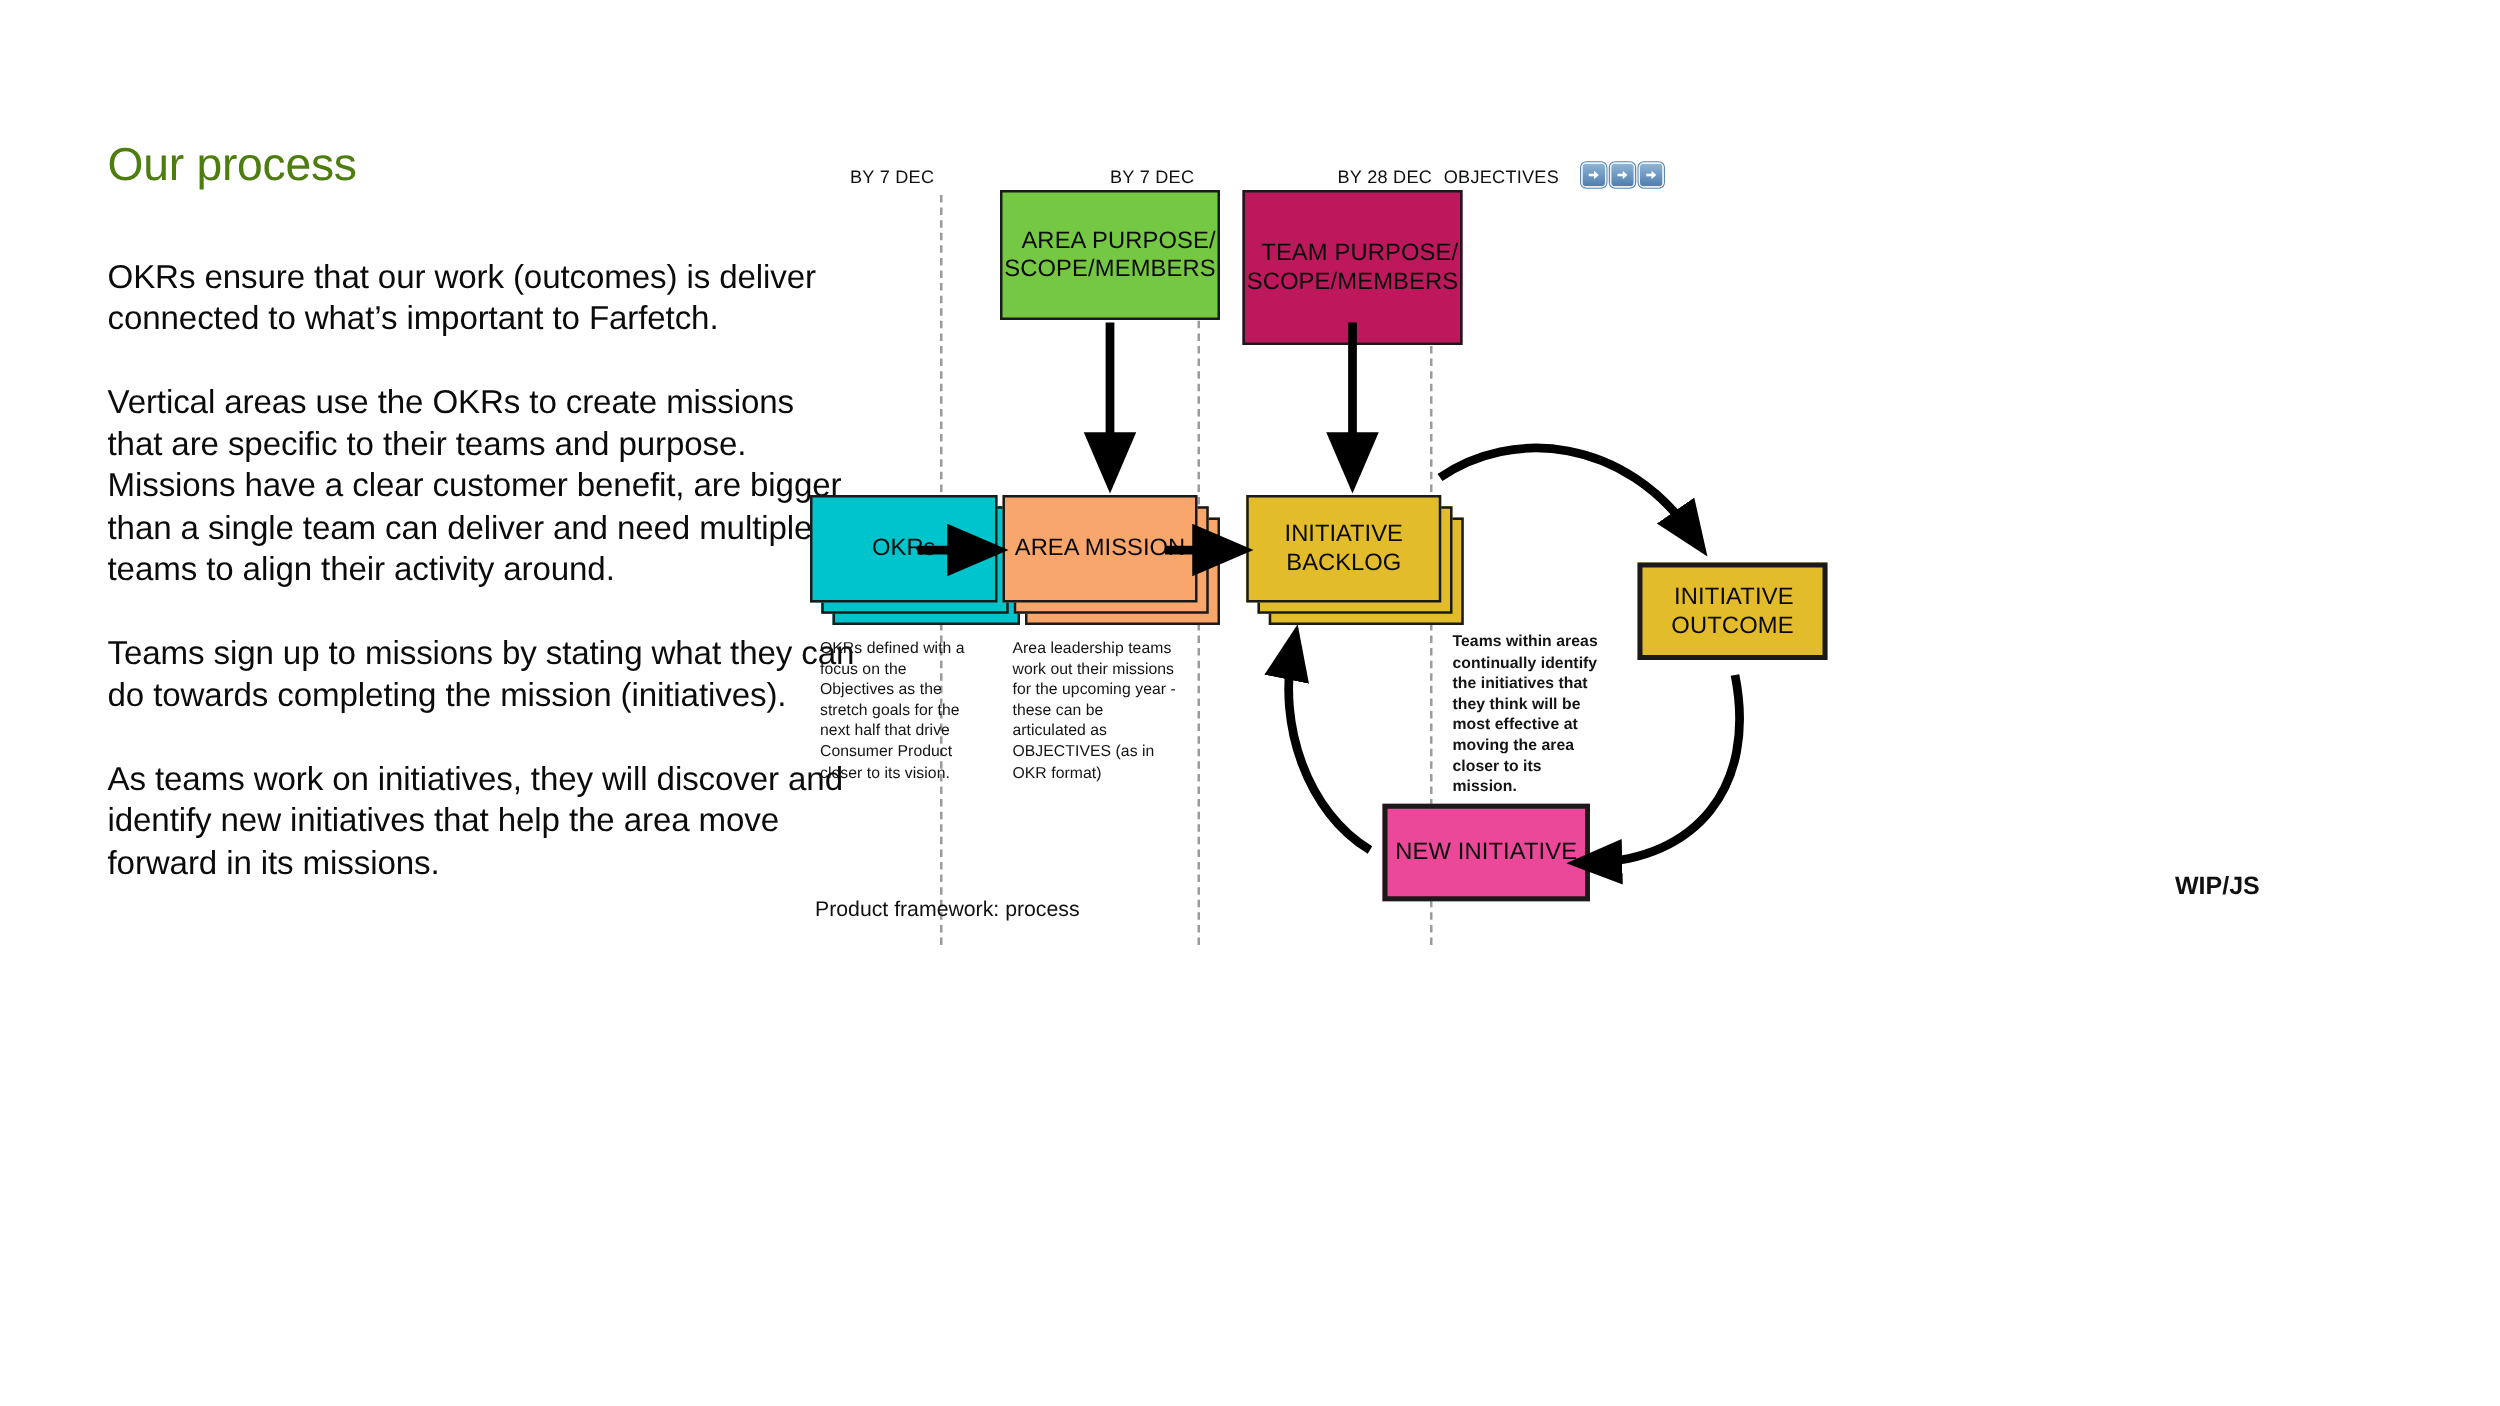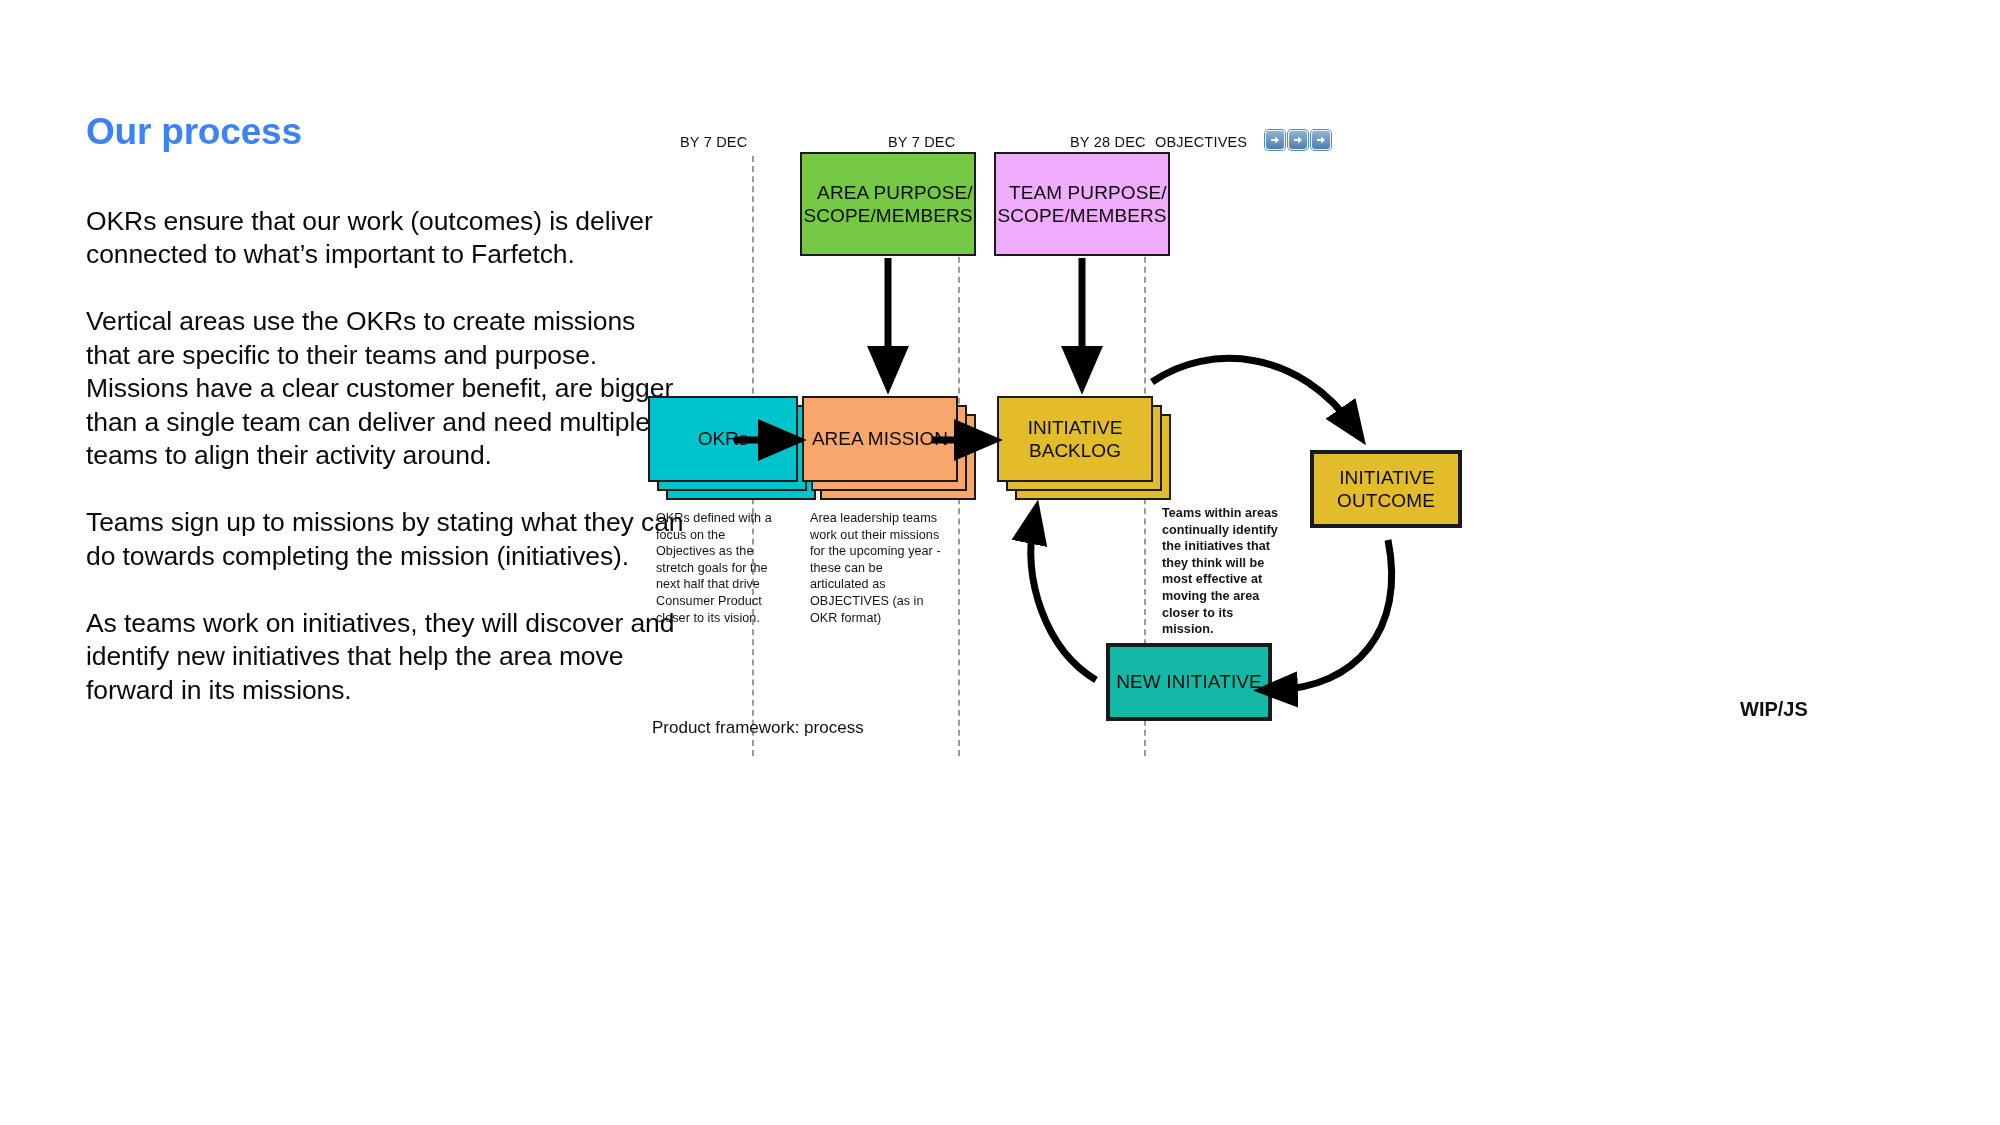--- a/index.html
+++ b/index.html
@@ -6,21 +6,21 @@
   body{
     width:2000px;height:1125px;background:#ffffff;
     font-family:"Liberation Sans", sans-serif;
     overflow:hidden;position:relative;
   }
   #slide{position:absolute;left:0;top:0;width:2000px;height:1125px;}
 
   
   .left-col{position:absolute;left:86px;top:112px;width:600px;}
   .title{
-    font-size:37px;font-weight:bold;color:#3b82f6;
+    font-size:37px;font-weight:normal;color:#4d7c0f;
     letter-spacing:-0.2px;margin:0 0 52px 0;line-height:1.1;
   }
   .para{
     font-size:26.5px;line-height:1.26;color:#0b0b0b;
     margin:0 0 34px 0;letter-spacing:-0.1px;
   }
 
   
   .diagram{position:absolute;left:740px;top:110px;width:1240px;height:820px;}
 
@@ -117,21 +117,21 @@
         <svg width="12" height="12" viewBox="0 0 12 12">
             <path d="M2 5h4.2V2.6L10 6l-3.8 3.4V7H2z" fill="#ffffff"></path>
           </svg>
       </span>
     </div>
 
     <div class="box" id="box-area-purpose" style="left:60px;top:42px;width:176px;height:104px;background:#75c843;">
       <span>AREA PURPOSE/<br>SCOPE/MEMBERS</span>
     </div>
 
-    <div class="box" id="box-team-purpose" style="left:254px;top:42px;width:176px;height:104px;background:#f0abfc;">
+    <div class="box" id="box-team-purpose" style="left:254px;top:42px;width:176px;height:124px;background:#be185d;">
       <span>TEAM PURPOSE/<br>SCOPE/MEMBERS</span>
     </div>
 
     <div class="stack" style="left:-92px;top:286px;width:170px;height:108px;">
       <div class="card" style="left:18px;top:18px;width:150px;height:86px;background:#00c4cc;"></div>
       <div class="card" style="left:9px;top:9px;width:150px;height:86px;background:#00c4cc;"></div>
       <div class="card front" style="width:150px;height:86px;background:#00c4cc;">
         <span>OKRs</span>
       </div>
     </div>
@@ -149,21 +149,21 @@
       <div class="card" style="left:9px;top:9px;width:156px;height:86px;background:#e3bc2c;"></div>
       <div class="card front" style="width:156px;height:86px;background:#e3bc2c;">
         <span>INITIATIVE<br>BACKLOG</span>
       </div>
     </div>
 
     <div class="box thick" style="left:570px;top:340px;width:152px;height:78px;background:#e3bc2c;">
       <span>INITIATIVE<br>OUTCOME</span>
     </div>
 
-    <div class="box thick" style="left:366px;top:533px;width:166px;height:78px;background:#14b8a6;">
+    <div class="box thick" style="left:366px;top:533px;width:166px;height:78px;background:#ec4899;">
       <span>NEW INITIATIVE</span>
     </div>
 
     <div class="caption" style="left:-84px;top:400px;">OKRs defined with a focus on the Objectives as the stretch goals for the next half that drive Consumer Product closer to its vision.</div>
     <div class="caption bold" style="left:422px;top:395px;">Teams within areas continually identify the initiatives that they think will be most effective at moving the area closer to its mission.</div>
     <div class="caption" style="left:70px;top:400px;">Area leadership teams work out their missions for the upcoming year - these can be articulated as OBJECTIVES (as in OKR format)</div>
 
     <div class="footnote" style="left:-88px;top:608px;">Product framework: process</div>
     <div class="footnote bold" style="left:1000px;top:588px;">WIP/JS</div>
 

